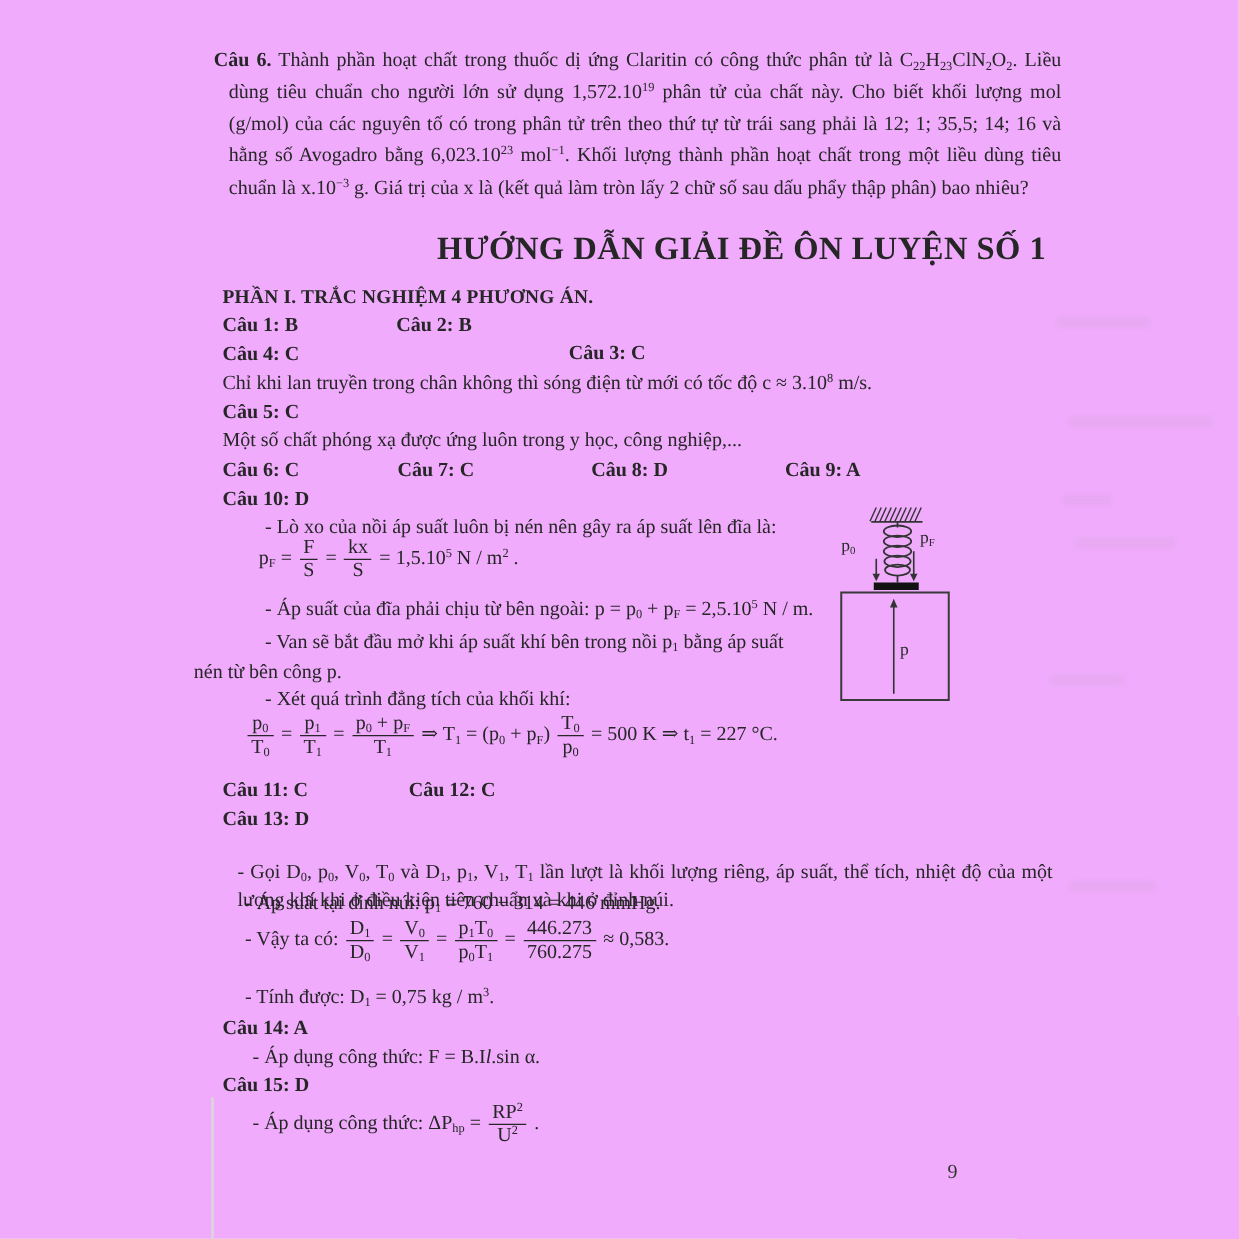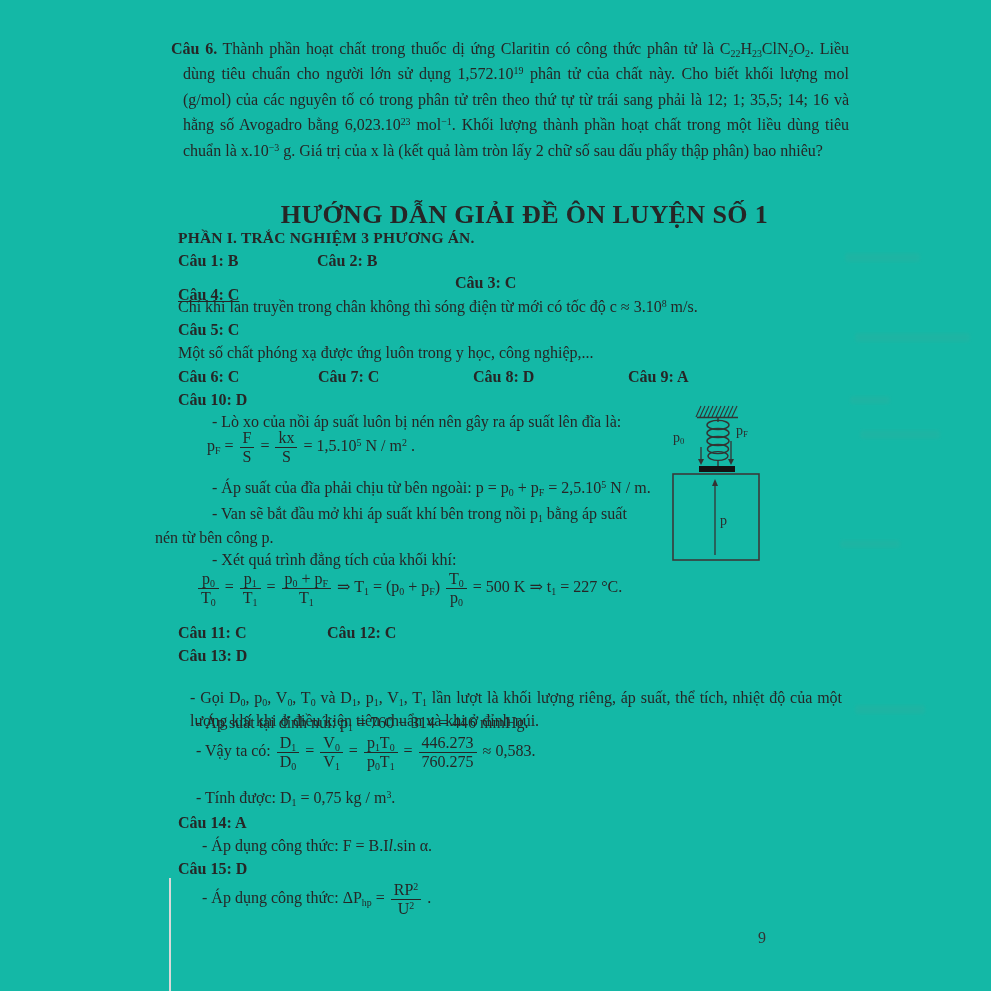--- a/index.html
+++ b/index.html
@@ -1,28 +1,28 @@
 <!DOCTYPE html>
 <html><head>
 <meta charset="utf-8">
 <style>
   html,body{margin:0;padding:0;background:#e9e9e9;}
   .page{
-    position:relative;width:991px;height:991px;background:#14b8a6;
+    position:relative;width:991px;height:991px;background:#f0abfc;
     font-family:"Liberation Serif","DejaVu Serif",serif;
     color:#262626;font-size:16px;overflow:hidden;
   }
   .abs{position:absolute;line-height:22px;white-space:nowrap;}
   .wrap{white-space:normal;}
   .just{text-align:justify;}
   .q6para{padding-left:12px;text-indent:-12px;line-height:25.4px;}
   .gline{line-height:23.3px;margin-top:20px;}
   h1.title{
-    margin:16px;font-size:26px;font-weight:bold;letter-spacing:.4px;
-    text-align:center;line-height:30px;
+    margin:0;font-size:26px;font-weight:bold;letter-spacing:.4px;
+    text-align:right;line-height:30px;
   }
   .part{font-weight:bold;font-size:15.5px;letter-spacing:.2px;}
   .ans{font-weight:bold;}
   sub{font-size:.62em;vertical-align:-.28em;line-height:0;}
   sup{font-size:.62em;vertical-align:.55em;line-height:0;}
   .frac{display:inline-block;vertical-align:middle;text-align:center;margin:0 2px;line-height:1.12;}
   .frac>.num{display:block;padding:0 3px;}
   .frac>.den{display:block;border-top:1.3px solid #262626;padding:0 3px;}
   .fline{line-height:20px;}
   .diagram{position:absolute;left:655px;top:398px;width:112px;height:168px;}
@@ -33,27 +33,27 @@
 </style>
 </head>
 <body>
 
 <div class="page">
 
   <div class="abs wrap just q6para" style="left:171px;top:36px;width:666px;"><b>Câu 6.</b> Thành phần hoạt chất trong thuốc dị ứng Claritin có công thức phân tử là C<sub>22</sub>H<sub>23</sub>ClN<sub>2</sub>O<sub>2</sub>. Liều dùng tiêu chuẩn cho người lớn sử dụng 1,572.10<sup>19</sup> phân tử của chất này. Cho biết khối lượng mol (g/mol) của các nguyên tố có trong phân tử trên theo thứ tự từ trái sang phải là 12; 1; 35,5; 14; 16 và hằng số Avogadro bằng 6,023.10<sup>23</sup> mol<sup>−1</sup>. Khối lượng thành phần hoạt chất trong một liều dùng tiêu chuẩn là x.10<sup>−3</sup> g. Giá trị của x là (kết quả làm tròn lấy 2 chữ số sau dấu phẩy thập phân) bao nhiêu?</div>
 
   <h1 class="title abs" style="left:180px;top:184px;width:657px;">HƯỚNG DẪN GIẢI ĐỀ ÔN LUYỆN SỐ 1</h1>
 
-  <div class="abs part" style="left:178px;top:227px;">PHẦN I. TRẮC NGHIỆM 3 PHƯƠNG ÁN.</div>
+  <div class="abs part" style="left:178px;top:227px;">PHẦN I. TRẮC NGHIỆM 4 PHƯƠNG ÁN.</div>
 
   <span class="abs ans" style="left:178px;top:250px;text-align:right;">Câu 1: B</span>
   <span class="abs ans" style="left:317px;top:250px;">Câu 2: B</span>
   <span class="abs ans" style="left:455px;top:250px;margin-top:22px;">Câu 3: C</span>
 
-  <span class="abs ans" style="left:178px;top:284px;text-decoration:underline;">Câu 4: C</span>
+  <span class="abs ans" style="left:178px;top:273px;">Câu 4: C</span>
   <div class="abs" style="left:178px;top:296px;">Chỉ khi lan truyền trong chân không thì sóng điện từ mới có tốc độ c ≈ 3.10<sup>8</sup> m/s.</div>
 
   <span class="abs ans" style="left:178px;top:319px;">Câu 5: C</span>
   <div class="abs" style="left:178px;top:342px;">Một số chất phóng xạ được ứng luôn trong y học, công nghiệp,...</div>
 
   <span class="abs ans" style="left:178px;top:366px;">Câu 6: C</span>
   <span class="abs ans" style="left:318px;top:366px;">Câu 7: C</span>
   <span class="abs ans" style="left:473px;top:366px;">Câu 8: D</span>
   <span class="abs ans" style="left:628px;top:366px;">Câu 9: A</span>
 

